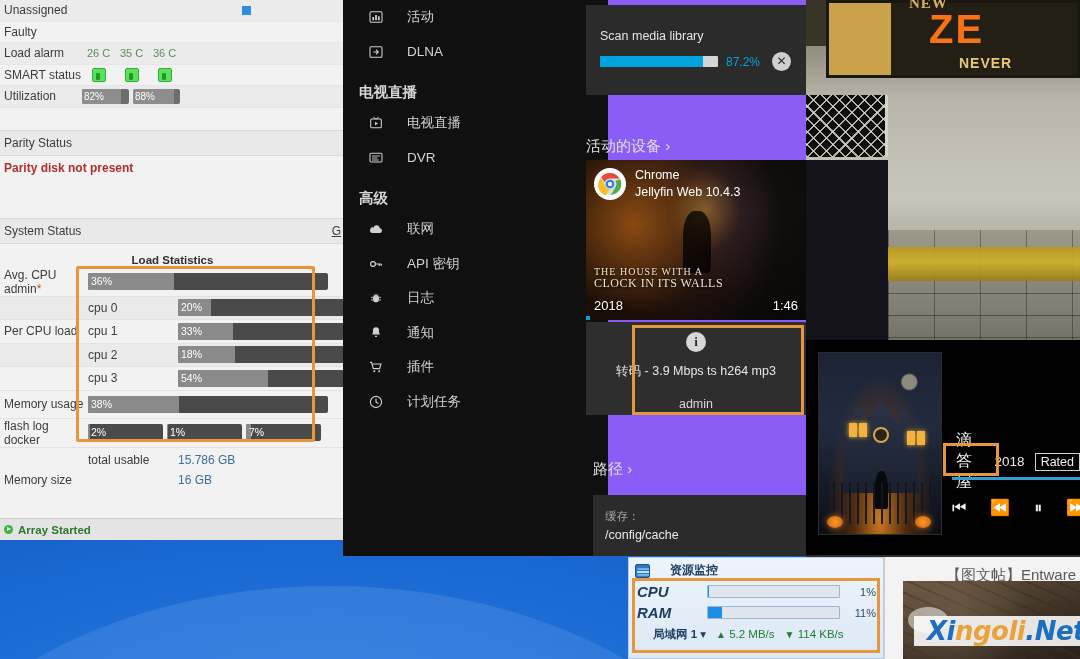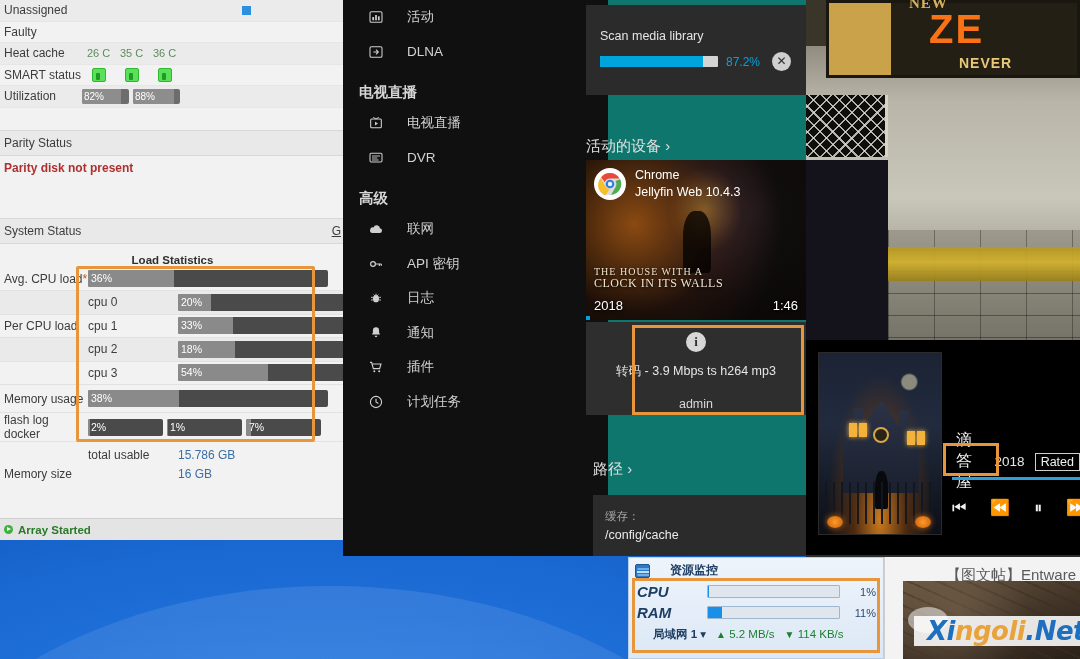--- a/index.html
+++ b/index.html
@@ -127,21 +127,21 @@
   }
   
   .hl-load {
     position: absolute; left: 76px; top: 266px; width: 239px; height: 176px;
     border: 3px solid #e8963c; border-radius: 2px; pointer-events: none; z-index: 20;
   }
 
   
   .jf {
     position: absolute; left: 343px; top: 0; width: 463px; height: 556px;
-    background: #0f766e; color: #e8e8e8;
+    background: #8b5cf6; color: #e8e8e8;
     overflow: hidden;
   }
   .jf-nav { position: absolute; left: 0; top: 0; width: 265px; height: 556px; background: #101010; }
   .jf-head {
     font-size: 14.5px; font-weight: bold; color: #d6d6d6;
     padding: 8px 0 4px 16px;
   }
   .jf-item {
     display: flex; align-items: center; height: 34.5px; padding-left: 24px; gap: 22px;
     color: #d2d2d2; font-size: 13.5px;
@@ -417,21 +417,21 @@
     <div class="u-row alt">
       <span class="u-label">Unassigned</span>
       <span class="blue-sq"></span>
     </div>
 
     <div class="u-row">
       <span class="u-label">Faulty</span>
     </div>
 
     <div class="u-row alt">
-      <span class="u-label">Heat cache</span>
+      <span class="u-label">Load alarm</span>
       <span class="u-cells">
         <span class="u-temp">26 C</span>
         <span class="u-temp">35 C</span>
         <span class="u-temp">36 C</span>
       </span>
     </div>
 
     <div class="u-row">
       <span class="u-label">SMART status</span>
       <span class="u-cells">
@@ -470,21 +470,21 @@
       <span>System Status</span>
       <span style="text-decoration:underline">G</span>
     </div>
 
     <div class="u-stat-title">Load Statistics</div>
 
     <div class="load-table">
 
       <div class="lt-row">
         <span class="lt-key">
-          <span>Avg. CPU load</span><span class="star">*</span>
+          <span>Avg. CPU admin</span><span class="star">*</span>
         </span>
         <span class="bar w240">
           <i style="width:36%"></i>
           <span>36%</span>
         </span>
       </div>
 
       <div class="lt-row shade">
         <span class="lt-key"></span>
         <span class="lt-sub">cpu 0</span>

